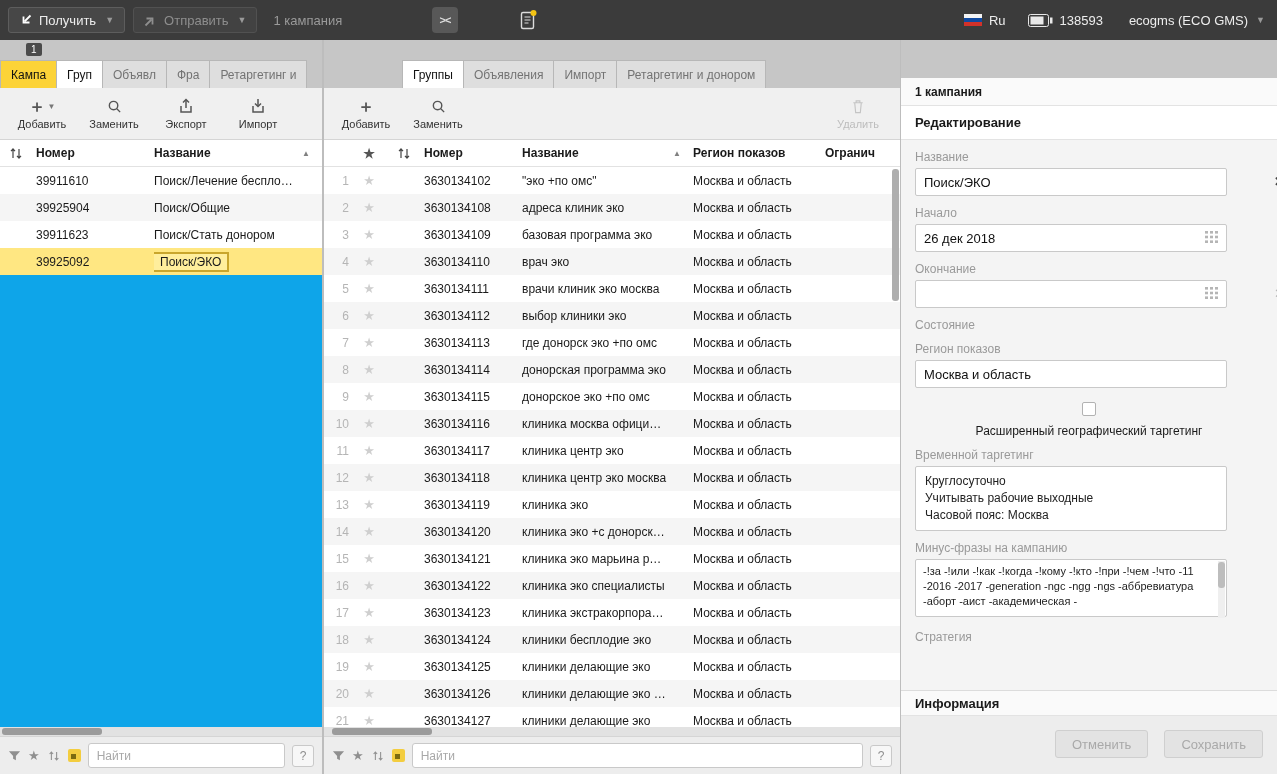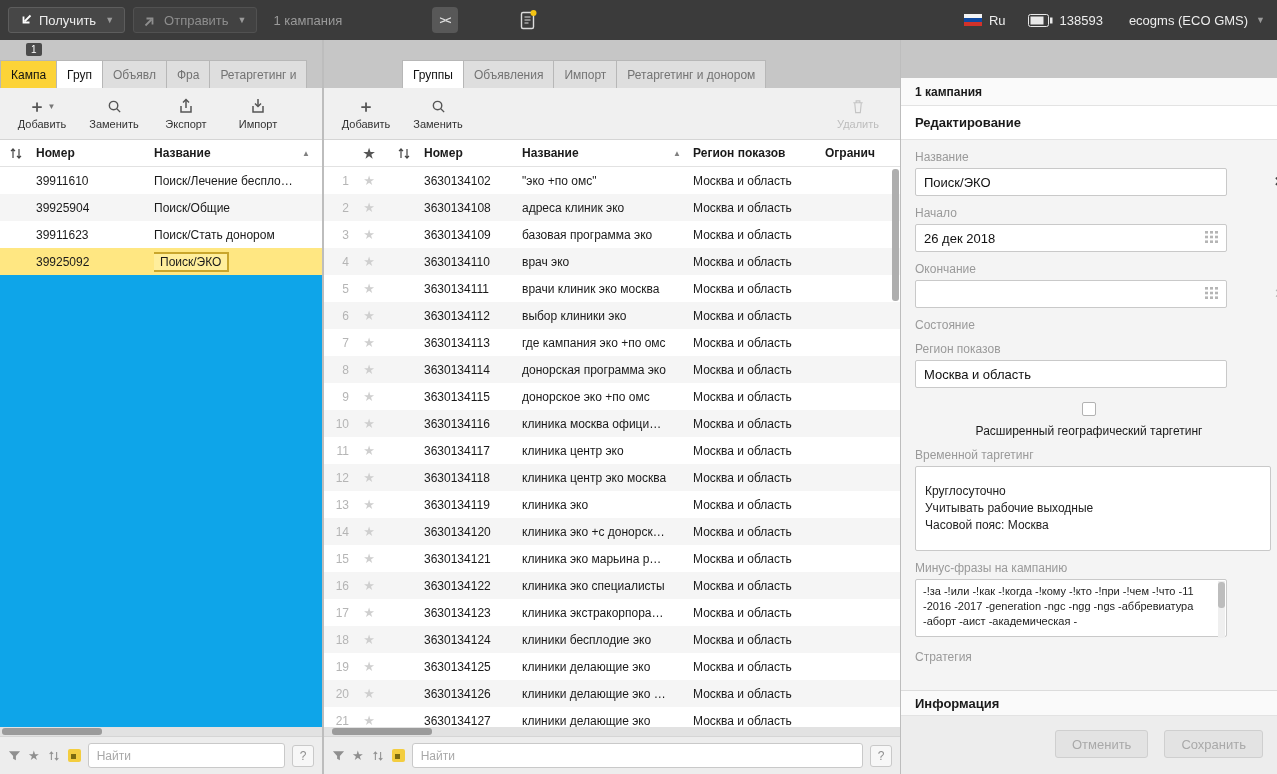--- a/index.html
+++ b/index.html
@@ -88,21 +88,21 @@
   .flabel { margin:10px 0 4px 0; color:#9a9a9a; font-size:12px; }
   .frow { position:relative; }
   .tinput { width:312px; height:28px; border:1px solid #c9c9c9; border-radius:2px; padding:0 8px; font-size:13px; font-family:inherit; background:#fff; color:#111; }
   .in-icon { position:absolute; top:7px; }
   .x-out { position:absolute; right:-22px; top:6px; color:#444; font-size:13px; font-weight:bold; }
   .x-out.dim { color:#b5b5b5; font-weight:normal; }
   .fselect { width:312px; height:28px; border:1px solid #c9c9c9; border-radius:2px; background:#fff; display:flex; align-items:center; padding:0 8px; font-size:13px; position:relative; }
   .fselect .sel-chev { position:absolute; right:9px; top:11px; }
   .chkrow { display:flex; align-items:center; gap:8px; margin-top:14px;flex-direction:column; }
   .chkbox { width:14px; height:14px; border:1px solid #b2b2b2; background:#fff; border-radius:2px; flex:none; }
-  .ttbox { width:356px; background:#fff; border:1px solid #c9c9c9; border-radius:2px; padding:16px 9px; }
+  .ttbox { width:312px; background:#fff; border:1px solid #c9c9c9; border-radius:2px; padding:6px 9px; }
   .tt-line { line-height:17px; font-size:12px; color:#222; }
   .minus-wrap { position:relative; width:312px; }
   .minus-ta { width:312px; height:58px; border:1px solid #c9c9c9; border-radius:2px; background:#fff; font-family:inherit; font-size:11px; line-height:15px; padding:4px 16px 4px 7px; color:#222; resize:none; overflow:hidden; }
   .mini-scroll { position:absolute; right:2px; top:2px; bottom:2px; width:7px; background:#efefef; }
   .mini-thumb { position:absolute; top:1px; left:0; width:7px; height:26px; background:#bdbdbd; border-radius:3px; }
   .rp-info { height:26px; line-height:26px; padding:0 14px; font-weight:bold; font-size:13px; background:#fafafa; border-top:1px solid #dcdcdc; border-bottom:1px solid #e3e3e3; flex:none; }
   .rp-actions { height:58px; background:#ededed; display:flex; justify-content:flex-end; gap:16px; padding:14px 14px 0 0; flex:none; }
   .abtn { height:28px; padding:0 16px; background:#e3e3e3; border:1px solid #cfcfcf; border-radius:3px; color:#a9a9a9; font-size:13px; font-family:inherit; }
 </style>
 </head>
@@ -378,21 +378,21 @@
           <div class="m-num">3630134112</div>
           <div class="m-name">выбор клиники эко</div>
           <div class="m-region">Москва и область</div>
           <div class="m-limit"></div>
         </div>
         <div class="mrow">
           <div class="m-idx">7</div>
           <div class="m-star">★</div>
           <div class="m-gap"></div>
           <div class="m-num">3630134113</div>
-          <div class="m-name">где кампания эко +по омс</div>
+          <div class="m-name">где донорск эко +по омс</div>
           <div class="m-region">Москва и область</div>
           <div class="m-limit"></div>
         </div>
         <div class="mrow alt">
           <div class="m-idx">8</div>
           <div class="m-star">★</div>
           <div class="m-gap"></div>
           <div class="m-num">3630134114</div>
           <div class="m-name">донорская программа эко</div>
           <div class="m-region">Москва и область</div>

